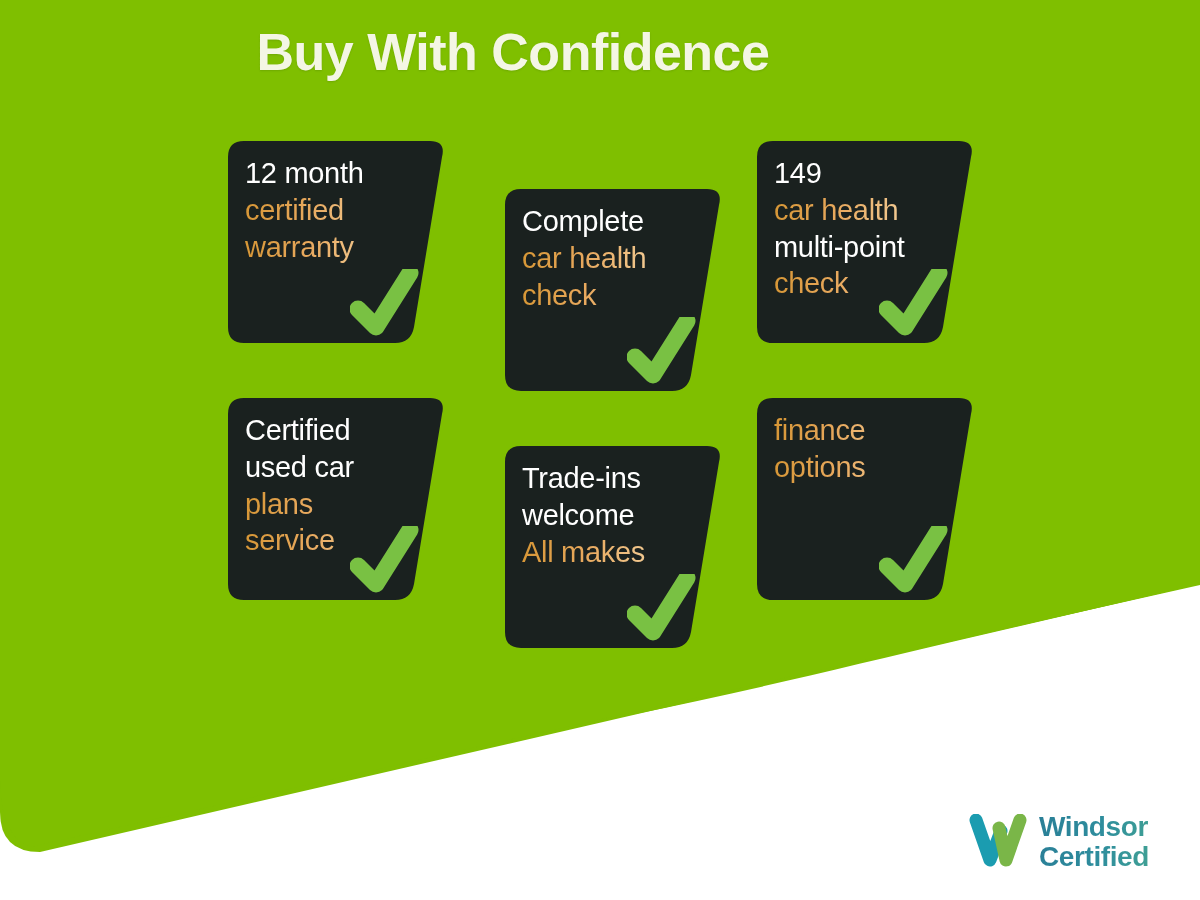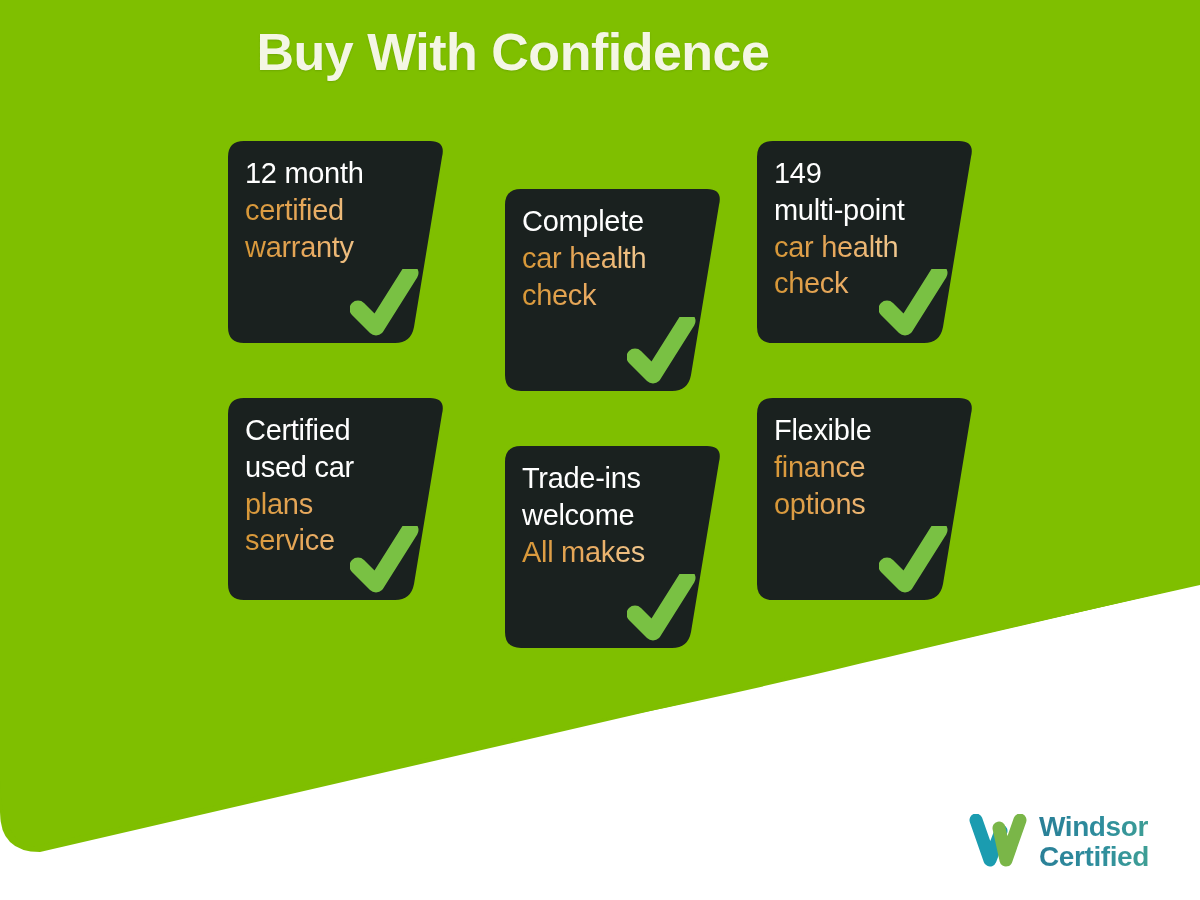--- a/index.html
+++ b/index.html
@@ -182,22 +182,22 @@
       </div>
 
       <div class="card c2">
         <div class="card-shape">
           <svg width="218" height="202" viewBox="0 0 218 202">
             <path d="M 16 0 L 202 0 Q 218 0 214 16 L 186 186 Q 183 202 167 202 L 16 202 Q 0 202 0 186 L 0 16 Q 0 0 16 0 Z" fill="#1a211f"></path>
           </svg>
         </div>
         <div class="card-text">
           <div class="line white">149</div>
+          <div class="line accent">car health</div>
           <div class="line white">multi-point</div>
-          <div class="line accent">car health</div>
           <div class="line accent">check</div>
         </div>
         <svg class="tick" style="left:122px; top:128px;" width="70" height="68" viewBox="0 0 70 68">
           <path d="M 8 40 L 26 58 L 60 4" fill="none" stroke="#79c143" stroke-width="17" stroke-linecap="round" stroke-linejoin="round"></path>
         </svg>
       </div>
 
     </div>
 
     <div class="row">
@@ -235,21 +235,20 @@
         </svg>
       </div>
 
       <div class="card c2">
         <div class="card-shape">
           <svg width="218" height="202" viewBox="0 0 218 202">
             <path d="M 16 0 L 202 0 Q 218 0 214 16 L 186 186 Q 183 202 167 202 L 16 202 Q 0 202 0 186 L 0 16 Q 0 0 16 0 Z" fill="#1a211f"></path>
           </svg>
         </div>
         <div class="card-text">
-          <div class="line white">Flexible</div>
           <div class="line accent">finance</div>
           <div class="line accent">options</div>
         </div>
         <svg class="tick" style="left:122px; top:128px;" width="70" height="68" viewBox="0 0 70 68">
           <path d="M 8 40 L 26 58 L 60 4" fill="none" stroke="#79c143" stroke-width="17" stroke-linecap="round" stroke-linejoin="round"></path>
         </svg>
       </div>
 
     </div>
   </div>

